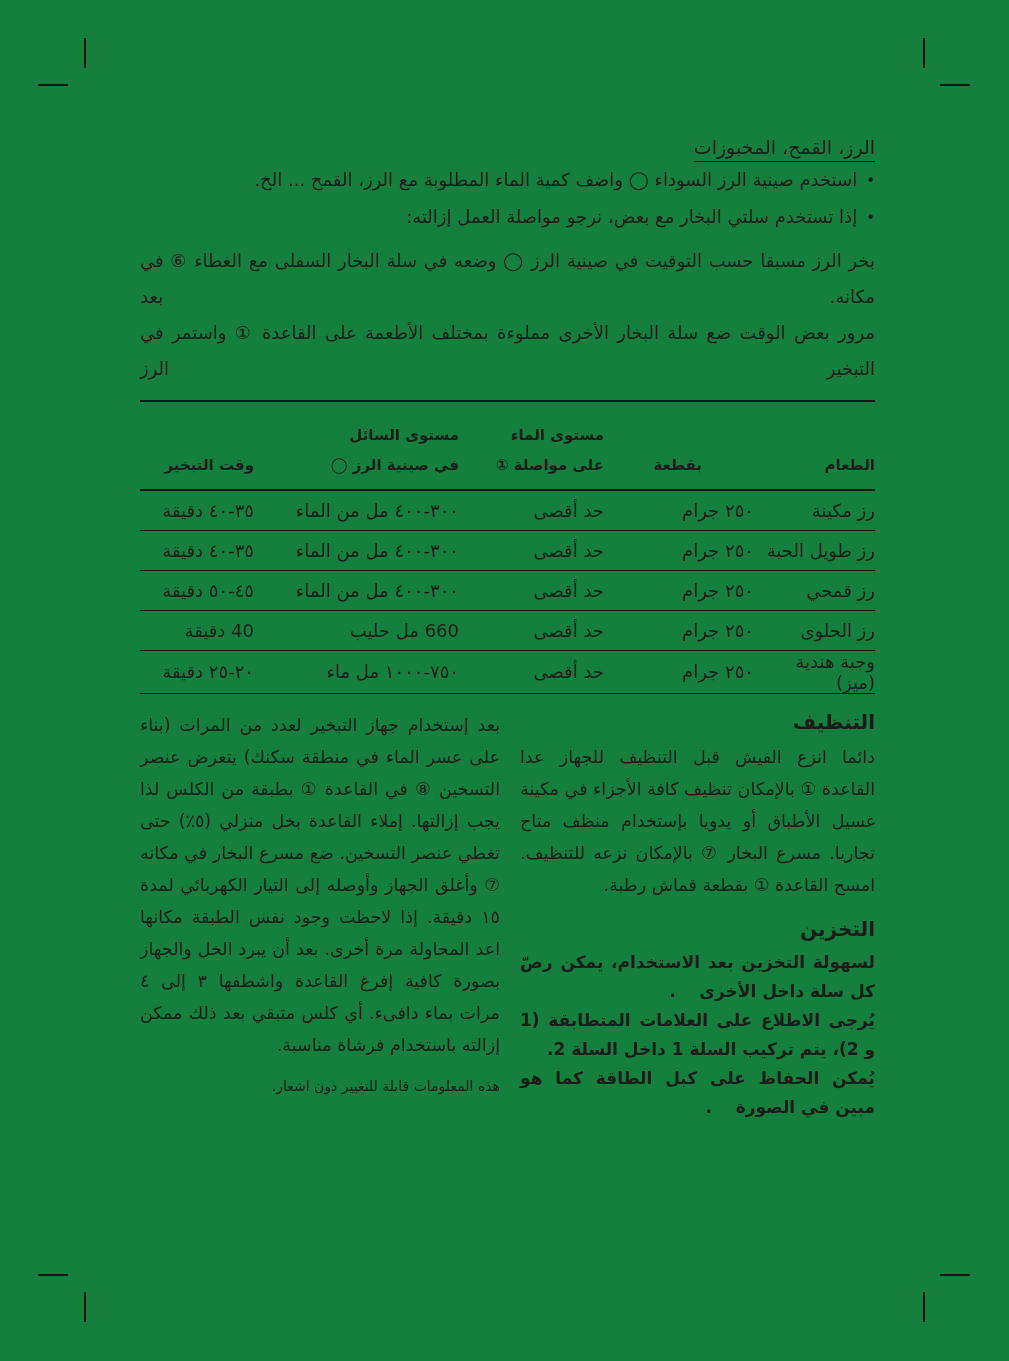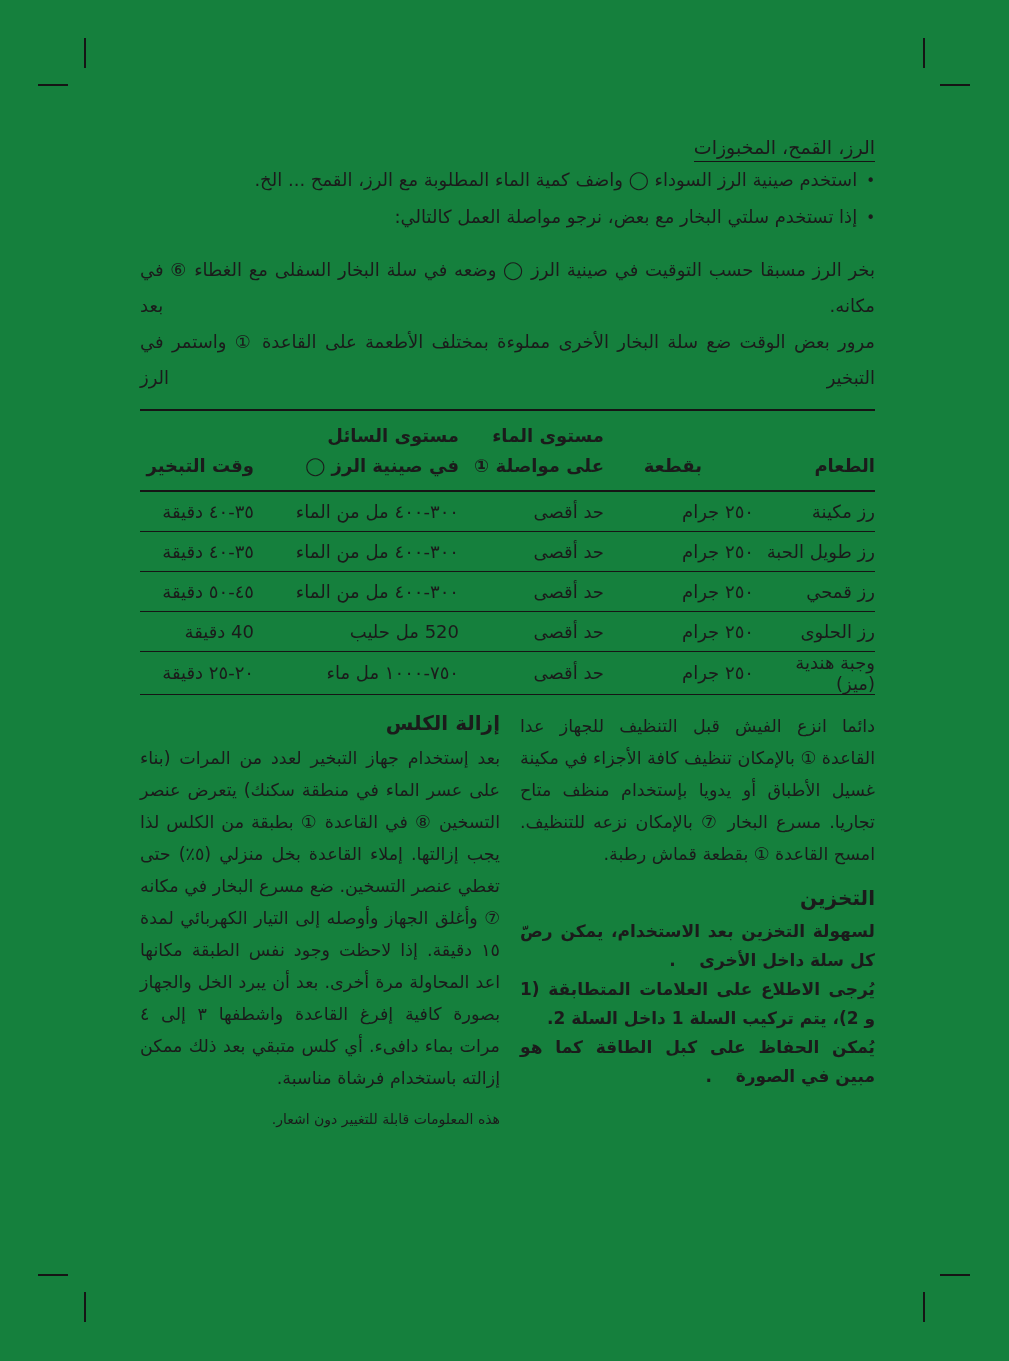--- a/index.html
+++ b/index.html
@@ -19,30 +19,30 @@
   .content { position:absolute; left:140px; top:134px; width:735px;
              direction:rtl; text-align:right; }
 
   .doc-title { display:inline-block; font-size:19px; line-height:26px;
                padding-bottom:1px; border-bottom:1.6px solid #151515; }
 
   .bullets { }
   .bullet-item { font-size:18px; line-height:36px; }
   .bullet-item::before { content:"•"; font-size:15px; margin-left:9px; }
 
-  .intro-para { margin-top:16px; }
+  .intro-para { margin-top:7px; }
   .para-line { font-size:18px; line-height:36px; }
   .para-line.justify { text-align:justify; text-align-last:justify; }
   .para-line.indent  { padding-right:372px; white-space:nowrap; }
 
   table.steam { width:735px; margin-top:13px; border-collapse:collapse;
                 direction:rtl; border-top:2.2px solid #151515; }
   table.steam th { vertical-align:bottom; font-weight:700; 
-                   font-size:18px; line-height:30px;
-                   padding:10px 0 9px; border-bottom:2.2px solid #151515; }
+                   font-size:15px; line-height:30px;
+                   padding:18px 0 9px; border-bottom:2.2px solid #151515; }
   table.steam th.qty-pad { padding-left:0; padding-right:52px; }
   table.steam td { text-align:right; font-size:18px; height:40px;
                    vertical-align:middle; border-bottom:1.5px solid #151515; }
 
   .columns { display:flex; justify-content:space-between; margin-top:15px; }
   .col-right { width:355px; }
   .col-left  { width:360px; }
   .sec-heading { font-size:20px; font-weight:700; line-height:27px; margin-bottom:5px; }
   .sec-body { font-size:17.5px; line-height:32px; text-align:justify; }
   .storage { margin-top:15px; }
@@ -64,21 +64,21 @@
   <div class="crop v br-v"></div>
 
   <div class="content">
 
     <div>
       <span class="doc-title">الرز، القمح، المخبوزات</span>
     </div>
 
     <div class="bullets">
         <div class="bullet-item">استخدم صينية الرز السوداء ◯ واضف كمية الماء المطلوبة مع الرز، القمح ... الخ.</div>
-        <div class="bullet-item">إذا تستخدم سلتي البخار مع بعض، نرجو مواصلة العمل كالتالي:</div>
+        <div class="bullet-item">إذا تستخدم سلتي البخار مع بعض، نرجو مواصلة العمل إزالته:</div>
       </div>
 
     <div class="intro-para">
       <div class="para-line justify">بخر الرز مسبقا حسب التوقيت في صينية الرز ◯ وضعه في سلة البخار السفلى مع الغطاء ⑥ في مكانه. بعد</div>
       <div class="para-line justify">مرور بعض الوقت ضع سلة البخار الأخرى مملوءة بمختلف الأطعمة على القاعدة ① واستمر في التبخير الرز</div>
     </div>
 
     <table class="steam">
       <colgroup>
         <col style="width:121px">
@@ -127,49 +127,49 @@
             <td>رز قمحي</td>
             <td>٢٥٠ جرام</td>
             <td>حد أقصى</td>
             <td>٣٠٠-٤٠٠ مل من الماء</td>
             <td>٤٥-٥٠ دقيقة</td>
           </tr>
           <tr>
             <td>رز الحلوى</td>
             <td>٢٥٠ جرام</td>
             <td>حد أقصى</td>
-            <td>520 مل حليب</td>
+            <td>660 مل حليب</td>
             <td>40 دقيقة</td>
           </tr>
           <tr>
             <td>وجبة هندية (ميز)</td>
             <td>٢٥٠ جرام</td>
             <td>حد أقصى</td>
             <td>٧٥٠-١٠٠٠ مل ماء</td>
             <td>٢٠-٢٥ دقيقة</td>
           </tr>
         </tbody>
     </table>
 
     <div class="columns">
 
       <div class="col-right">
+        <div class="sec-heading">التنظيف</div>
         <div class="sec-body">دائما انزع الفيش قبل التنظيف للجهاز عدا القاعدة ① بالإمكان تنظيف كافة الأجزاء في مكينة غسيل الأطباق أو يدويا بإستخدام منظف متاح تجاريا. مسرع البخار ⑦ بالإمكان نزعه للتنظيف. امسح القاعدة ① بقطعة قماش رطبة.</div>
 
         <div class="storage">
           <div class="sec-heading">التخزين</div>
           <div>
               <div class="storage-line">لسهولة التخزين بعد الاستخدام، يمكن رصّ كل سلة داخل الأخرى&nbsp;&nbsp;&nbsp;&nbsp;.</div>
               <div class="storage-line">يُرجى الاطلاع على العلامات المتطابقة (1 و 2)، يتم تركيب السلة 1 داخل السلة 2.</div>
               <div class="storage-line">يُمكن الحفاظ على كبل الطاقة كما هو مبين في الصورة&nbsp;&nbsp;&nbsp;&nbsp;.</div>
             </div>
         </div>
       </div>
 
       <div class="col-left">
-        <div class="sec-heading">إزالة الكلس</div>
         <div class="sec-body">بعد إستخدام جهاز التبخير لعدد من المرات (بناء على عسر الماء في منطقة سكنك) يتعرض عنصر التسخين ⑧ في القاعدة ① بطبقة من الكلس لذا يجب إزالتها. إملاء القاعدة بخل منزلي (٥٪) حتى تغطي عنصر التسخين. ضع مسرع البخار في مكانه ⑦ وأغلق الجهاز وأوصله إلى التيار الكهربائي لمدة ١٥ دقيقة. إذا لاحظت وجود نفس الطبقة مكانها اعد المحاولة مرة أخرى. بعد أن يبرد الخل والجهاز بصورة كافية إفرغ القاعدة واشطفها ٣ إلى ٤ مرات بماء دافىء. أي كلس متبقي بعد ذلك ممكن إزالته باستخدام فرشاة مناسبة.</div>
         <div class="note">هذه المعلومات قابلة للتغيير دون اشعار.</div>
       </div>
 
     </div>
   </div>
 </div>
 
 </body></html>

